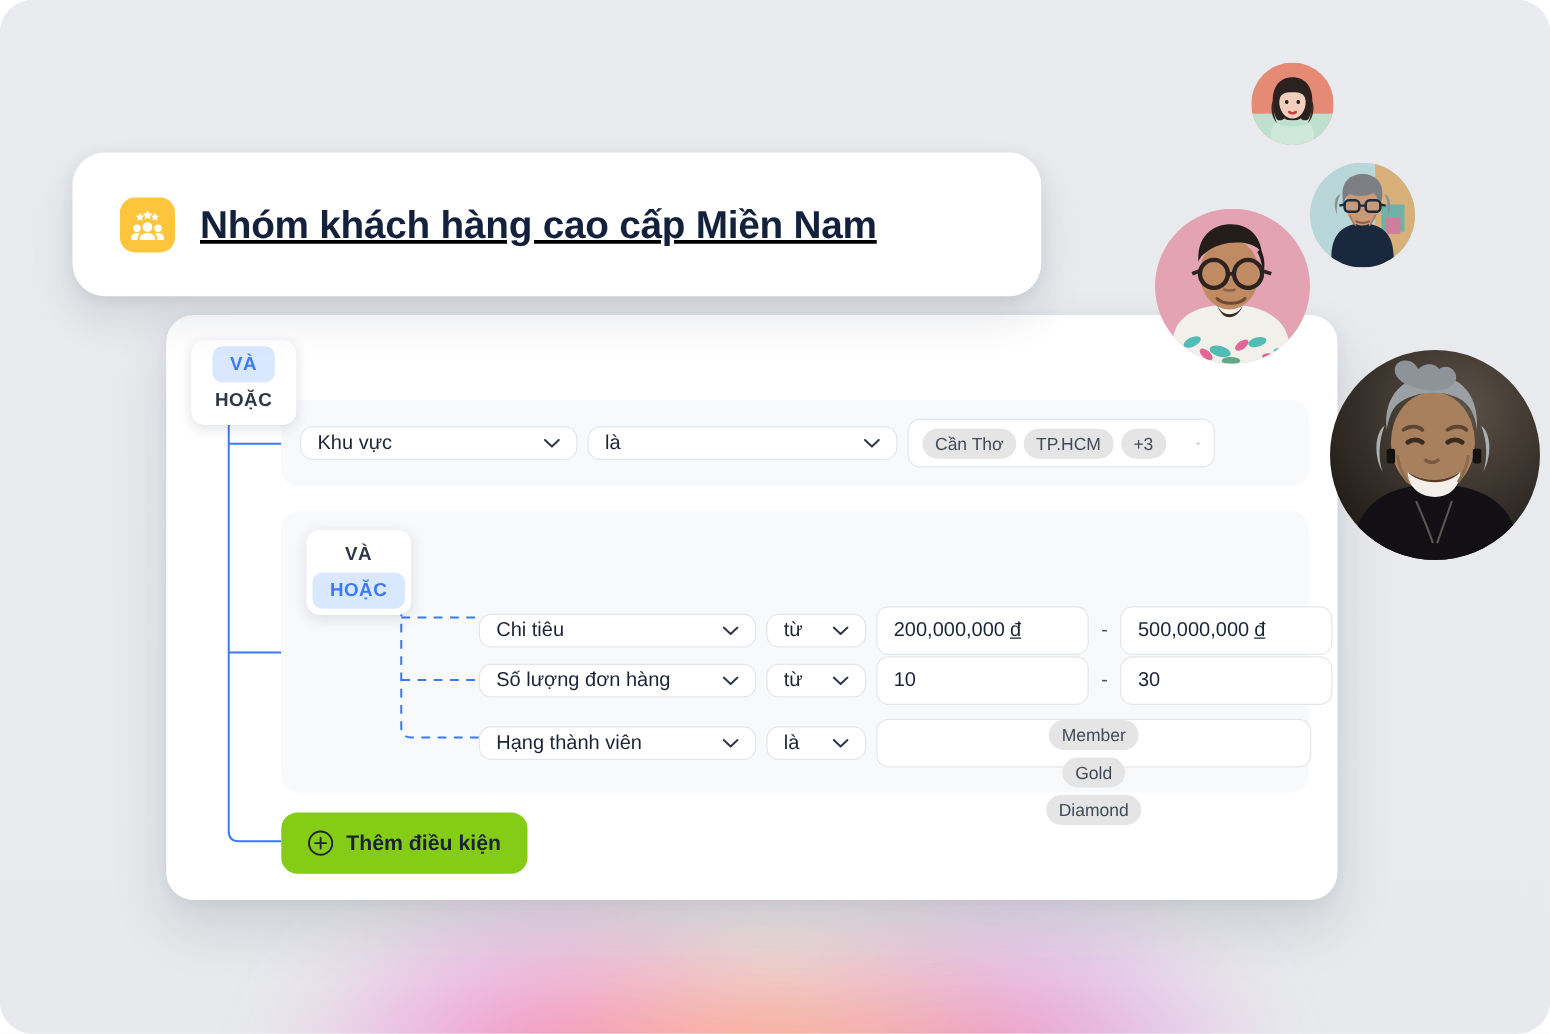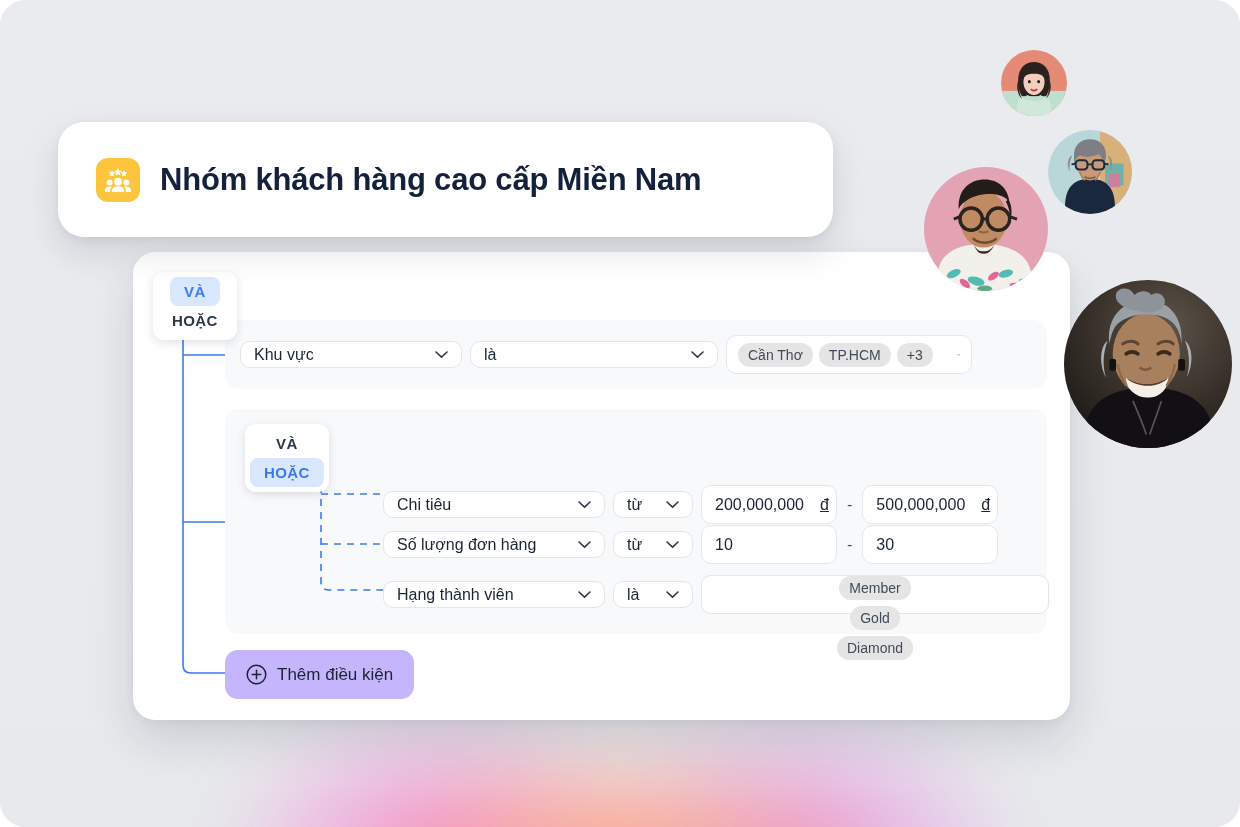--- a/index.html
+++ b/index.html
@@ -57,20 +57,21 @@
     top: 122px;
     width: 775px;
     height: 115px;
     background: #ffffff;
     border-radius: 26px;
     box-shadow: 0 16px 34px rgba(40,50,70,0.13), 0 3px 10px rgba(40,50,70,0.06);
     display: flex;
     align-items: center;
     padding: 0 38px;
     z-index: 6;
+    text-decoration: underline;
   }
 
   .group-icon {
     width: 44px;
     height: 44px;
     border-radius: 12px;
     background: #fcc53c;
     display: flex;
     align-items: center;
     justify-content: center;
@@ -200,42 +201,42 @@
     font-size: 14px;
     padding: 4px 10px;
     white-space: nowrap;
   }
   .chipbox .chev { margin-left: auto; padding-left: 10px; }
 
   
   .w-field   { width: 222px; }
   .w-op      { width: 80px; }
   .w-op-wide { width: 248px; }
-  .w-num     { width: 136px; gap: 12px; }
+  .w-num     { width: 170px; }
   .w-chips-1 { width: 246px; }
   .w-chips-2 { width: 348px; flex-direction: column; }
 
   
   .toggle-inner { position: absolute; left: 112px; top: 172px; }
   .tree-inner { position: absolute; left: 0; top: 0; width: 937px; height: 468px; pointer-events: none; }
 
   
   .add-btn {
     position: absolute;
     left: 92px;
     top: 398px;
     height: 49px;
-    background: #c4b5fd;
+    background: #84cc16;
     border-radius: 13px;
     display: inline-flex;
     align-items: center;
     gap: 10px;
     padding: 0 21px;
     font-size: 17px;
-    font-weight: normal;
+    font-weight: bold;
     color: #1b2436;
     white-space: nowrap;
   }
 
   
   .avatar {
     position: absolute;
     border-radius: 50%;
     overflow: hidden;
     z-index: 7;

